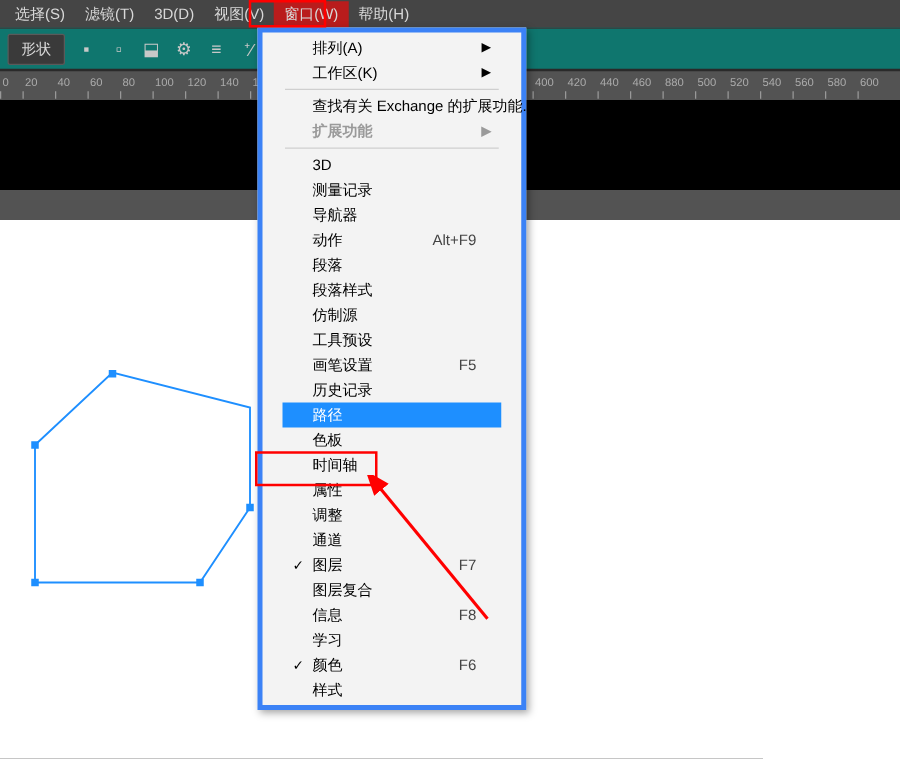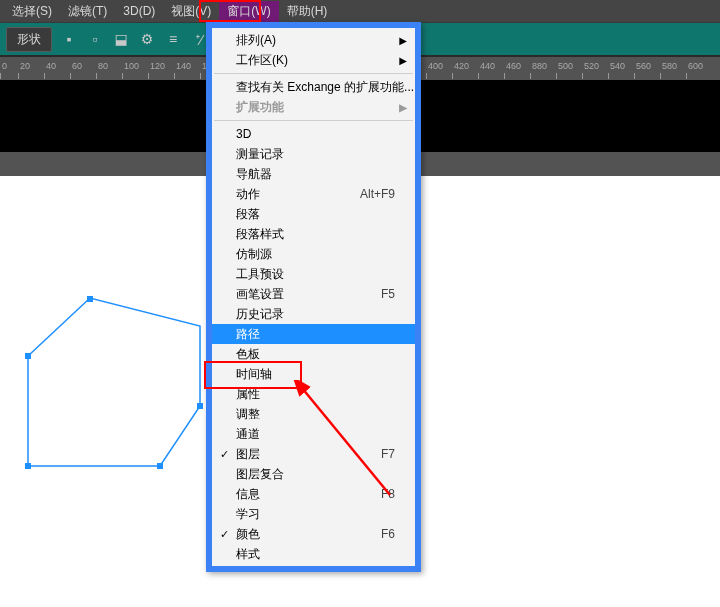--- a/index.html
+++ b/index.html
@@ -19,21 +19,21 @@
     display: flex;
     align-items: center;
     padding-left: 4px;
     color: #d8d8d8;
   }
   .menubar-item {
     padding: 2px 8px;
     cursor: default;
   }
   .menubar-item.active {
-    background: #701a75;
+    background: #b91c1c;
   }
   .highlight-red {
     border: 2px solid #ff0000;
     position: absolute;
     pointer-events: none;
   }
   .toolbar {
     background: #0f766e;
     height: 34px;
     display: flex;
@@ -111,25 +111,25 @@
     left: 20px;
     top: 120px;
     pointer-events: none;
   }
   .dropdown {
     position: absolute;
     left: 206px;
     top: 22px;
     width: 215px;
     background: #f3f3f3;
-    border: 6px solid #3b82f6;
+    border: 4px solid #3b82f6;
     box-shadow: 2px 2px 6px rgba(0,0,0,0.35);
     color: #000;
     font-size: 12px;
-    padding: 2px 0;
+    padding: 2px 16px;
   }
   .menu-item {
     display: flex;
     align-items: center;
     height: 20px;
     padding: 0 20px 0 24px;
     position: relative;
     white-space: nowrap;
   }
   .menu-item .label { flex: 1; }

